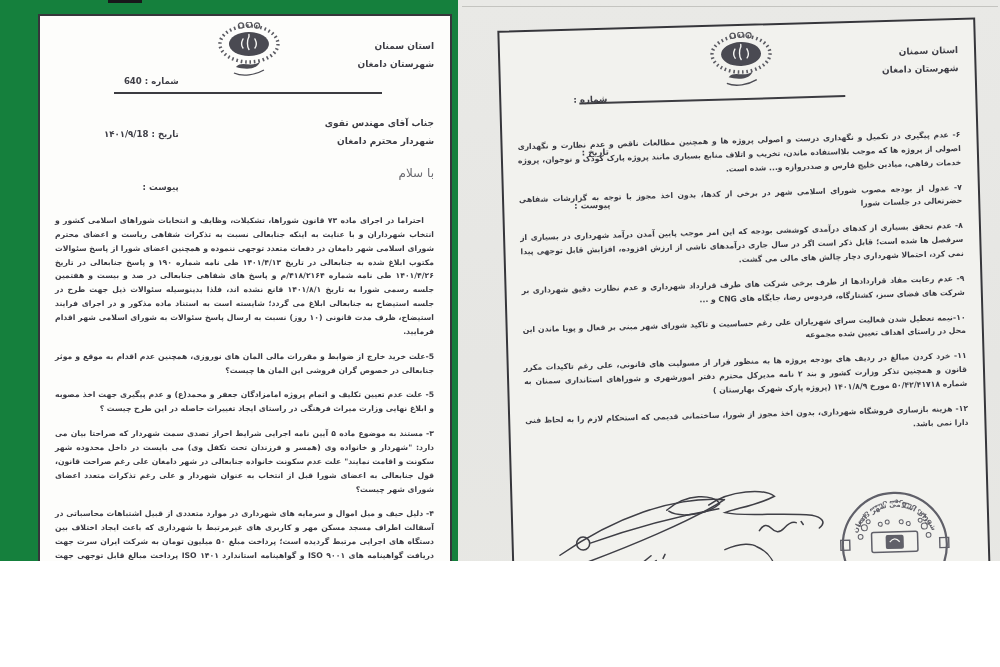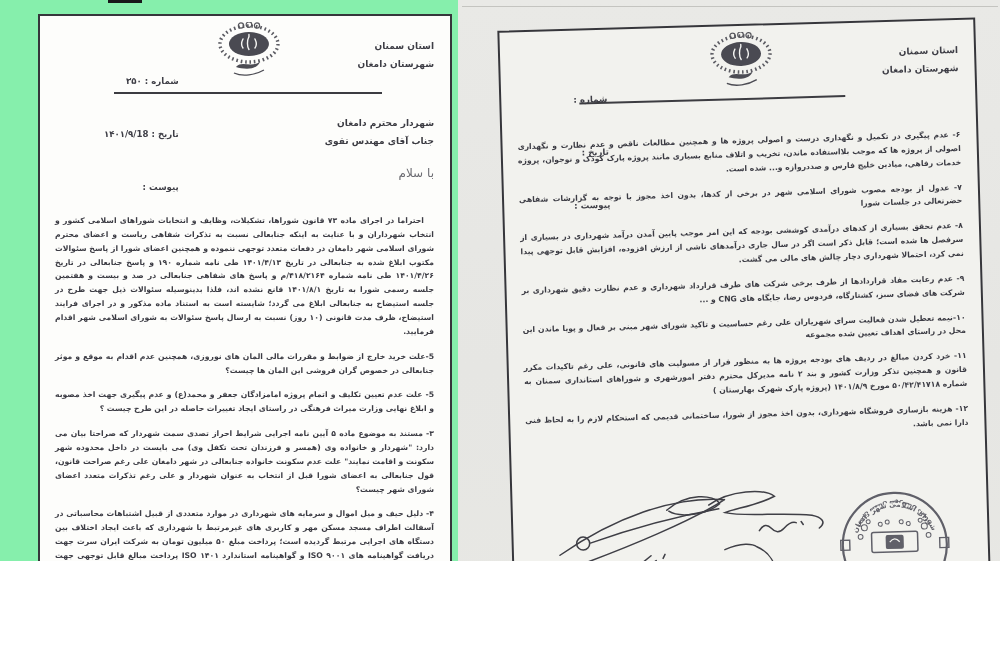--- a/index.html
+++ b/index.html
@@ -1,18 +1,18 @@
 <!DOCTYPE html>
 <html lang="fa"><head>
 <meta charset="utf-8">
 <style>
   * { box-sizing: border-box; margin: 0; padding: 0; }
   html,body { background:#ffffff; }
   body { font-family:"DejaVu Sans", sans-serif; }
-  .canvas{ position:relative; width:1000px; height:561px; overflow:hidden; background:#86efac;text-decoration:underline; }
+  .canvas{ position:relative; width:1000px; height:561px; overflow:hidden; background:#15803d;text-decoration:underline; }
 
   
   .scan-bg-right{ position:absolute; left:458px; top:0; width:542px; height:667px;
     background:linear-gradient(180deg,#e9e9e6 0%,#e6e6e3 55%,#e8e8e4 100%); }
 
   
   .page{ position:absolute; border:2px solid #36363b; }
   .page-left{ left:38px; top:14px; width:414px; height:604px; background:#fdfdfb; }
   .page-right{ left:506px; top:24px; width:478px; height:628px; background:#f2f2ee;
     transform:rotate(-1.6deg); transform-origin:50% 50%; }
@@ -69,31 +69,31 @@
           <circle cx="25" cy="3.5" r="2.6" fill="none" stroke="#56565c" stroke-width="1.2"></circle>
           <circle cx="33" cy="2.6" r="2.8" fill="none" stroke="#56565c" stroke-width="1.2"></circle>
           <circle cx="41" cy="3.5" r="2.6" fill="none" stroke="#56565c" stroke-width="1.2"></circle>
           <ellipse cx="33" cy="22" rx="20" ry="12" fill="#4a4a52"></ellipse>
           <path d="M27,17 c-1.5,3 -1.5,7 0,9 M33,14.5 c-2,4 -2,10 0,13 M39,17 c1.5,3 1.5,7 0,9 M33,12.5 l0,2.5" stroke="#f4f4f2" stroke-width="1.4" fill="none" stroke-linecap="round"></path>
           <path d="M20,45 c6,-7 14,1 24,-5 c-4,9 -17,7 -24,5 z" fill="#4c4c54"></path>
           <path d="M18,51 c9,4 21,2 30,-3" stroke="#4c4c54" stroke-width="1.3" fill="none"></path>
         </svg>
       </span>
       <div class="numbox">
-        <div>شماره : ۳۵۰</div>
+        <div>شماره : 640</div>
         <div>تاریخ : ۱۴۰۱/۹/18</div>
         <div>پیوست :</div>
       </div>
       <div class="head-rule"></div>
     </div>
 
     <div class="lp-content">
       <div class="recipient">
+        <div>جناب آقای مهندس تقوی</div>
         <div>شهردار محترم دامغان</div>
-        <div>جناب آقای مهندس تقوی</div>
       </div>
       <div class="salam">با سلام</div>
       <div class="para intro">احتراما در اجرای ماده ۷۳ قانون شوراها، تشکیلات، وظایف و انتخابات شوراهای اسلامی کشور و انتخاب شهرداران و با عنایت به اینکه جنابعالی نسبت به تذکرات شفاهی ریاست و اعضای محترم شورای اسلامی شهر دامغان در دفعات متعدد توجهی ننموده و همچنین اعضای شورا از پاسخ سئوالات مکتوب ابلاغ شده به جنابعالی در تاریخ ۱۴۰۱/۴/۱۳ طی نامه شماره ۱۹۰ و پاسخ جنابعالی در تاریخ ۱۴۰۱/۴/۲۶ طی نامه شماره ۴۱۸/۲۱۶۴/م و پاسخ های شفاهی جنابعالی در صد و بیست و هفتمین جلسه رسمی شورا به تاریخ ۱۴۰۱/۸/۱ قانع نشده اند، فلذا بدینوسیله سئوالات ذیل جهت طرح در جلسه استیضاح به جنابعالی ابلاغ می گردد؛ شایسته است به استناد ماده مذکور و در اجرای فرایند استیضاح، ظرف مدت قانونی (۱۰ روز) نسبت به ارسال پاسخ سئوالات به شورای اسلامی شهر اقدام فرمایید.</div>
       <div class="para item">5-علت خرید خارج از ضوابط و مقررات مالی المان های نوروزی، همچنین عدم اقدام به موقع و موثر جنابعالی در خصوص گران فروشی این المان ها چیست؟</div>
       <div class="para item">5- علت عدم تعیین تکلیف و اتمام پروژه امامزادگان جعفر و محمد(ع) و عدم پیگیری جهت اخذ مصوبه و ابلاغ نهایی وزارت میراث فرهنگی در راستای ایجاد تغییرات حاصله در این طرح چیست ؟</div>
       <div class="para item">۳- مستند به موضوع ماده ۵ آیین نامه اجرایی شرایط احراز تصدی سمت شهردار که صراحتا بیان می دارد: "شهردار و خانواده وی (همسر و فرزندان تحت تکفل وی) می بایست در داخل محدوده شهر سکونت و اقامت نمایند" علت عدم سکونت خانواده جنابعالی در شهر دامغان علی رغم صراحت قانون، قول جنابعالی به اعضای شورا قبل از انتخاب به عنوان شهردار و علی رغم تذکرات متعدد اعضای شورای شهر چیست؟</div>
       <div class="para item">۴- دلیل حیف و میل اموال و سرمایه های شهرداری در موارد متعددی از قبیل اشتباهات محاسباتی در آسفالت اطراف مسجد مسکن مهر و کاربری های غیرمرتبط با شهرداری که باعث ایجاد اختلاف بین دستگاه های اجرایی مرتبط گردیده است؛ پرداخت مبلغ ۵۰ میلیون تومان به شرکت ایران سرت جهت دریافت گواهینامه های ۹۰۰۱ ISO و گواهینامه استاندارد ۱۴۰۱ ISO پرداخت مبالغ قابل توجهی جهت پذیرایی، غذا و... ؛ پرداخت مبالغ خارج از عرف به افراد مختلفی تحت عنوان مشاور مالی، مشاور مناسب سازی، مشاور ترافیک، برآورد هزینه پروژه ها، روابط عمومی و ... چیست؟</div>
     </div>
   </div>
 

